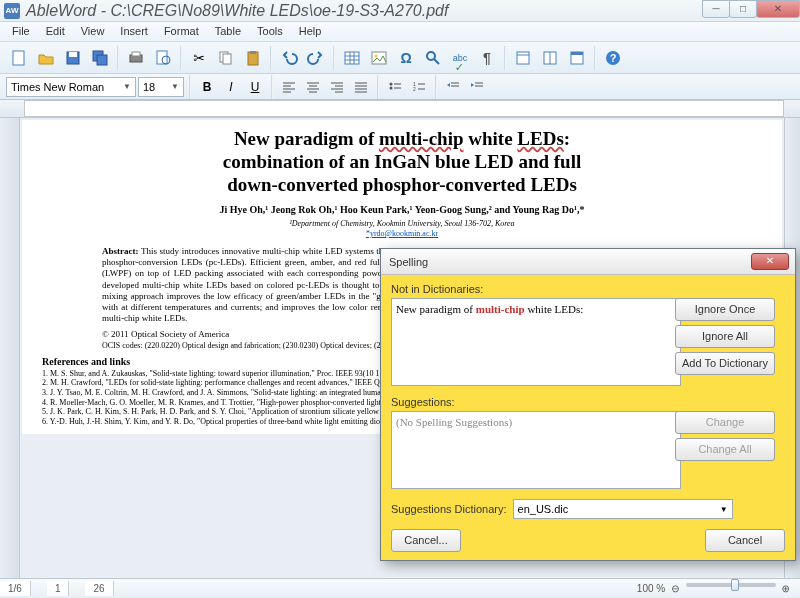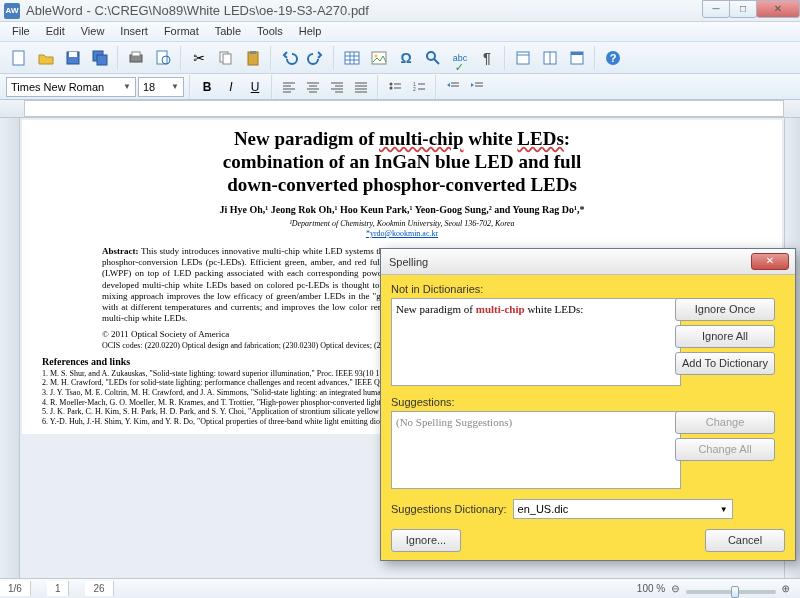--- a/index.html
+++ b/index.html
@@ -1,21 +1,21 @@
 <!DOCTYPE html>
 <html><head>
 <meta charset="utf-8">
 <style>
 * { box-sizing: border-box; margin: 0; padding: 0; }
 body { font-family: Tahoma, "Segoe UI", Arial, sans-serif; font-size: 11px; background: #fff; width: 800px; height: 598px; overflow: hidden; position: relative; }
 
 
 .titlebar { height: 22px; background: linear-gradient(#f4f8fb,#e8eff5); display: flex; align-items: center; padding: 0 4px; border-bottom: 1px solid #c8d4de; }
 .titlebar .app-icon { width: 16px; height: 16px; background: #4a7dbb; color: #fff; font-size: 8px; font-weight: bold; text-align: center; line-height: 16px; border-radius: 2px; margin-right: 6px; }
-.titlebar .title-text { color: #555; font-size: 13px; }
+.titlebar .title-text { color: #555; font-size: 16px; font-style: italic; }
 .window-controls { position: absolute; right: 0; top: 0; display: flex; }
 .window-controls div { width: 28px; height: 18px; border: 1px solid #a8b8c8; background: linear-gradient(#f8fbfd,#e0ecf4); margin-left: -1px; text-align: center; line-height: 15px; font-size: 10px; color: #555; border-radius: 0 0 3px 3px; }
 .window-controls .close-btn { background: linear-gradient(#f1a3a3,#d06a6a); width: 44px; }
 
 
 .menubar { height: 20px; background: linear-gradient(#f8fbfe,#eaf2fa); display: flex; padding: 0 4px; border-bottom: 1px solid #d0dce8; }
 .menubar span { padding: 3px 8px; color: #333; font-size: 11px; }
 
 
 .toolbar { height: 32px; background: linear-gradient(#f4f8fc,#e4eef6); display: flex; align-items: center; padding: 2px 6px; border-bottom: 1px solid #c8d4e0; gap: 1px; }
@@ -45,21 +45,21 @@
 .page .copyright { font-size: 9px; margin: 2px 60px; }
 .page .ocis { font-size: 8px; margin: 2px 60px; }
 .page h2 { font-size: 10px; font-weight: bold; margin: 6px 0 2px; }
 .page .ref { font-size: 8px; line-height: 1.2; margin-left: 12px; text-indent: -12px; }
 .wavy { text-decoration: underline wavy #d04040; }
 
 
 .statusbar { position: absolute; left: 0; right: 0; bottom: 0; height: 20px; background: linear-gradient(#f8fbfe,#e8eff5); border-top: 1px solid #c0c8d0; display: flex; align-items: center; font-size: 10px; color: #555; }
 .statusbar .page-tabs { display: flex; gap: 16px; }
 .statusbar .ptab { padding: 2px 8px; border-right: 1px solid #c8d0d8; background: #fff; }
-.statusbar .zoom { margin-left: auto; margin-right: 10px; display: flex; align-items: flex-end; gap: 6px; }
+.statusbar .zoom { margin-left: auto; margin-right: 10px; display: flex; align-items: flex-start; gap: 6px; }
 .zoom-slider { width: 90px; height: 4px; background: #c0c8d0; position: relative; border-radius: 2px; }
 .zoom-slider .thumb { position: absolute; left: 50%; top: -4px; width: 8px; height: 12px; background: linear-gradient(#f8fbfe,#d8e4f0); border: 1px solid #8aa0b8; border-radius: 2px; }
 
 
 .dialog { position: absolute; left: 380px; top: 248px; width: 416px; background: #fde047; border: 1px solid #6a7a8a; box-shadow: 4px 4px 12px rgba(0,0,0,0.35); }
 .dialog .dlg-title { height: 26px; background: linear-gradient(#fdfdfd,#e6e6e6); display: flex; align-items: center; padding: 0 8px; border-bottom: 1px solid #c0c0c0; }
 .dialog .dlg-title span { font-size: 11px; color: #333; }
 .dlg-close { position: absolute; right: 6px; top: 4px; width: 38px; height: 17px; background: linear-gradient(#e49a96,#c9524a); border: 1px solid #9a3a34; border-radius: 3px; text-align: center; color: #fff; font-size: 10px; line-height: 14px; }
 .dlg-body { padding: 8px 10px; }
 .dlg-label { font-size: 11px; color: #333; margin-bottom: 3px; }
@@ -374,17 +374,17 @@
       </div>
     </div>
     <div style="margin-top:10px;display:flex;align-items:center;gap:6px">
       <span class="dlg-label" style="margin:0">Suggestions Dictionary:</span>
       <div class="dlg-select">
           <span>en_US.dic</span>
           <span style="font-size:8px">▼</span>
         </div>
     </div>
     <div style="margin-top:10px;display:flex;justify-content:space-between">
-      <div class="dlg-btn" style="width:70px">Ignore...</div>
+      <div class="dlg-btn" style="width:70px">Cancel...</div>
       <div class="dlg-btn" style="width:80px">Cancel</div>
     </div>
   </div>
 </div>
 
 </body></html>

